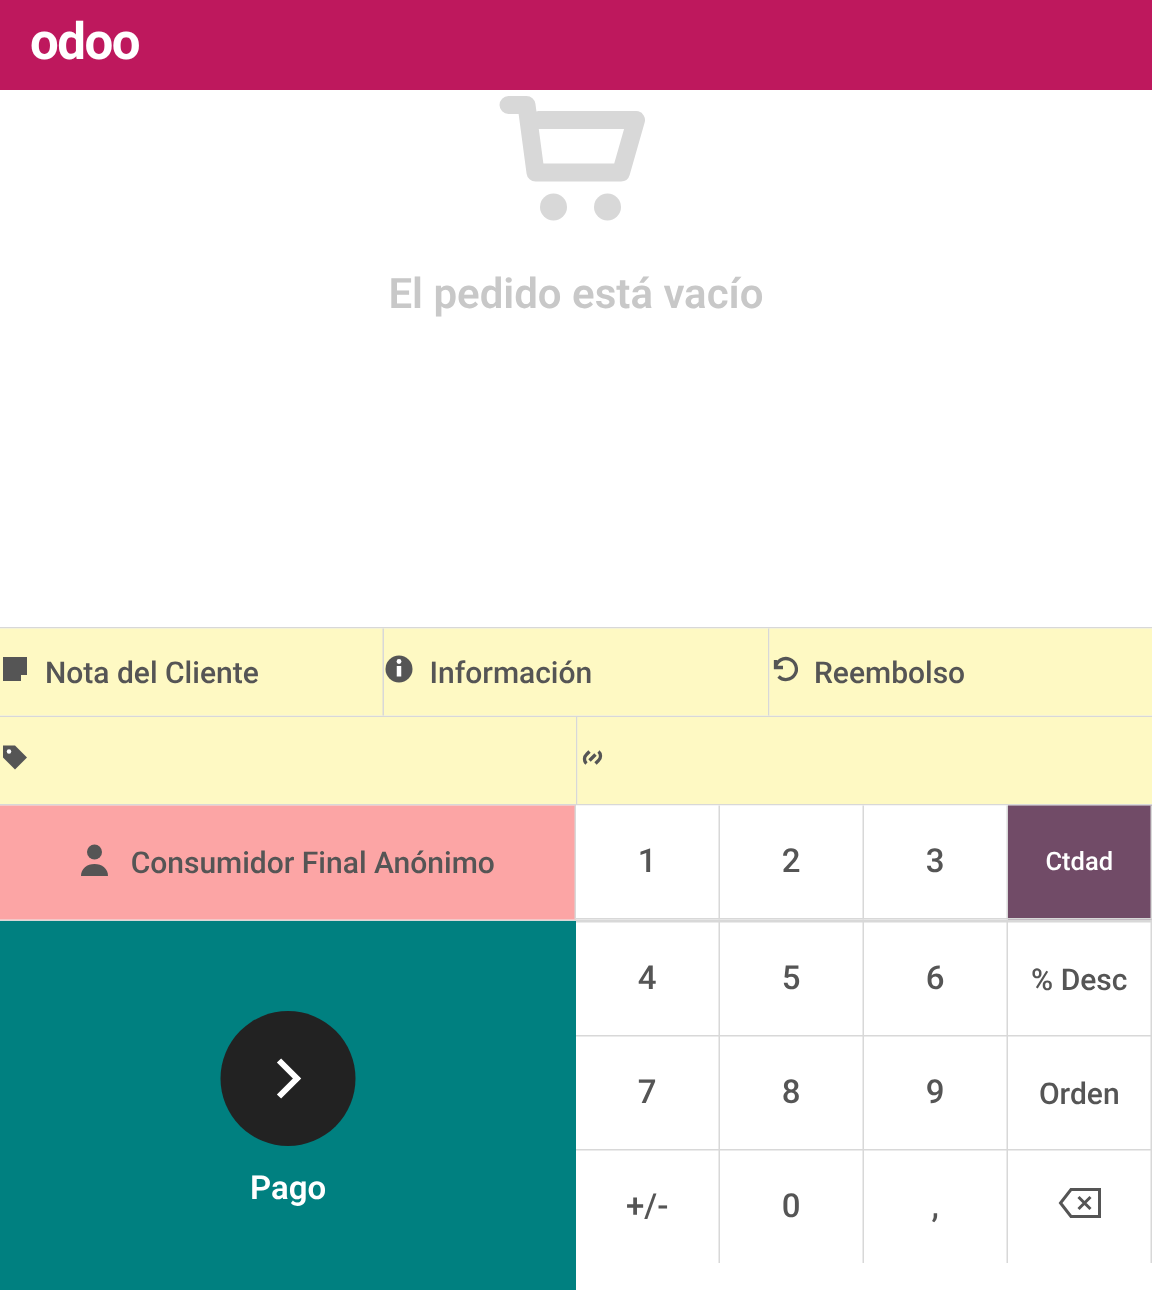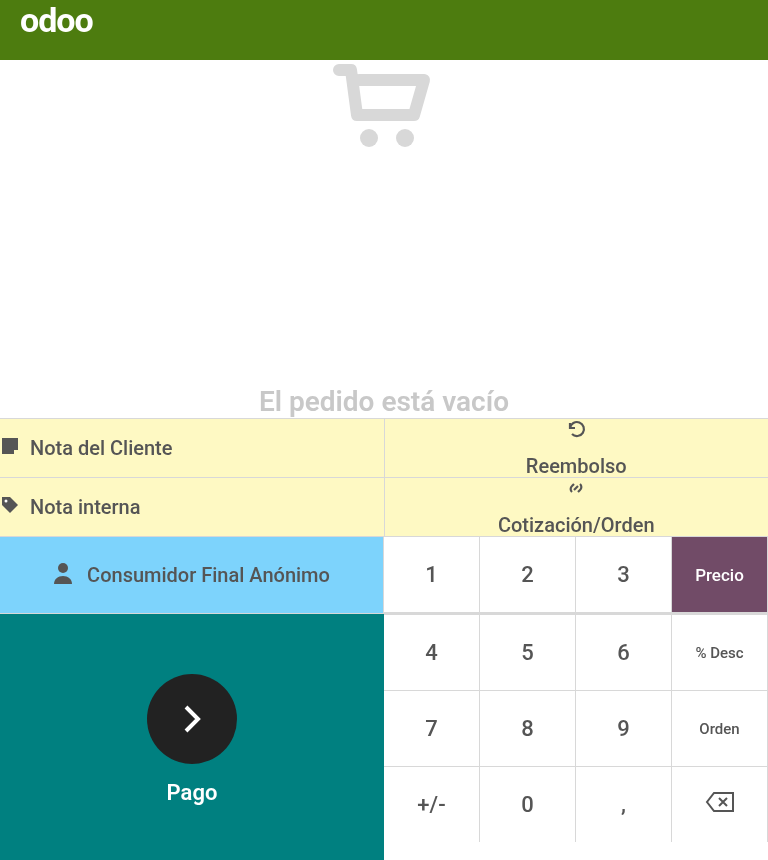--- a/index.html
+++ b/index.html
@@ -1,39 +1,39 @@
 <!DOCTYPE html>
 <html><head>
 <meta charset="utf-8">
 <style>
   * { box-sizing: border-box; margin: 0; padding: 0; }
   html, body { width: 768px; height: 860px; font-family: -apple-system, BlinkMacSystemFont, "Segoe UI", Roboto, sans-serif; background: #fff; overflow: hidden; }
-  .header { background: #4d7c0f; height: 60px; display: flex; align-items: flex-start; padding: 0 20px; }
+  .header { background: #be185d; height: 60px; display: flex; align-items: flex-end; padding: 12px 20px; }
   .logo { color: #fff; font-size: 34px; font-weight: 700; letter-spacing: -1px; }
-  .cart-empty { height: 358px; display: flex; flex-direction: column; align-items: center; justify-content: space-between; color: #d8d8d8; }
+  .cart-empty { height: 358px; display: flex; flex-direction: column; align-items: center; justify-content: flex-start; color: #d8d8d8; }
   .cart-icon { margin-bottom: 20px; }
   .empty-text { font-size: 28px; font-weight: 600; color: #c8c8c8; }
   .row { display: flex; border-top: 1px solid #d8d8d8; }
   .row .btn { flex: 1; height: 58px; display: flex; align-items: center; justify-content: flex-start; gap: 10px; font-size: 20px; font-weight: 500; color: #555; border-right: 1px solid #d8d8d8; cursor: pointer; background: #fef9c3; }
-  .row .btn:last-child { border-right: none; flex-direction: column; }
+  .row .btn:last-child { border-right: none; }
   .row .btn .icon { color: #555; }
   .row.r2 .btn { height: 58px; }
   .customer-row { display: flex; border-top: 1px solid #d8d8d8; }
-  .customer-btn { width: 384px; height: 76px; display: flex; align-items: center; justify-content: center; gap: 14px; font-size: 20px; font-weight: 500; color: #555; border-right: 1px solid #d8d8d8; cursor: pointer; background: #7dd3fc; }
+  .customer-btn { width: 384px; height: 76px; display: flex; align-items: center; justify-content: center; gap: 14px; font-size: 20px; font-weight: 500; color: #555; border-right: 1px solid #d8d8d8; cursor: pointer; background: #fca5a5; }
   .numpad { display: grid; grid-template-columns: repeat(4, 96px); grid-template-rows: repeat(4, 76px); }
   .numpad .key { display: flex; align-items: center; justify-content: center; font-size: 22px; font-weight: 500; color: #555; border-right: 1px solid #d8d8d8; border-bottom: 1px solid #d8d8d8; cursor: pointer; background: #fff; }
   .numpad .key.mode { font-size: 17px; }
   .numpad .key.active { background: #714B67; color: #fff; }
   .bottom { display: flex; border-top: 1px solid #d8d8d8; }
   .pay-btn { width: 384px; height: 250px; background: #008080; display: flex; flex-direction: column; align-items: center; justify-content: center; gap: 16px; cursor: pointer; }
   .pay-circle { width: 90px; height: 90px; border-radius: 50%; background: #222; display: flex; align-items: center; justify-content: center; }
   .pay-label { color: #fff; font-size: 22px; font-weight: 600; text-align: right; }
   .numpad-bottom { display: grid; grid-template-columns: repeat(4, 96px); grid-template-rows: 76px 76px 76px; border-left: none; }
   .numpad-bottom .key { display: flex; align-items: center; justify-content: center; font-size: 22px; font-weight: 500; color: #555; border-right: 1px solid #d8d8d8; border-top: 1px solid #d8d8d8; cursor: pointer; background: #fff; }
-  .numpad-bottom .key.mode { font-size: 15px; }
+  .numpad-bottom .key.mode { font-size: 20px; }
 </style>
 </head>
 <body>
 
 <div class="header">
   <span class="logo">odoo</span>
 </div>
 
 <div class="cart-empty">
   <div class="cart-icon">
@@ -50,67 +50,75 @@
   <div class="btn">
     <span class="icon">
       <svg width="20" height="20" viewBox="0 0 20 20" fill="#555">
           <path d="M2 2h16v12l-4 4H2z M14 14v4l4-4z"></path>
         </svg>
     </span>
     <span>Nota del Cliente</span>
   </div>
   <div class="btn">
     <span class="icon">
+      <svg width="20" height="20" viewBox="0 0 20 20" fill="#555">
+          <circle cx="10" cy="10" r="9"></circle>
+          <rect x="8.5" y="8" width="3" height="7" fill="#fff"></rect>
+          <circle cx="10" cy="5" r="1.6" fill="#fff"></circle>
+        </svg>
+    </span>
+    <span>Información</span>
+  </div>
+  <div class="btn">
+    <span class="icon">
       <svg width="20" height="20" viewBox="0 0 20 20" fill="none" stroke="#555" stroke-width="2.2">
           <path d="M4 4 L4 9 L9 9"></path>
           <path d="M4 9 A7 7 0 1 1 6 15"></path>
         </svg>
     </span>
     <span>Reembolso</span>
   </div>
 </div>
 
 <div class="row r2">
   <div class="btn">
     <span class="icon">
       <svg width="20" height="20" viewBox="0 0 20 20" fill="#555">
           <path d="M2 2h8l8 8-8 8-8-8z"></path>
           <circle cx="6" cy="6" r="1.5" fill="#fff"></circle>
         </svg>
     </span>
-    <span>Nota interna</span>
   </div>
   <div class="btn">
     <span class="icon">
       <svg width="20" height="20" viewBox="0 0 20 20" fill="none" stroke="#555" stroke-width="2.2">
           <path d="M8 12 L12 8"></path>
           <path d="M6 14a4 4 0 0 1 0-6l2-2"></path>
           <path d="M14 6a4 4 0 0 1 0 6l-2 2"></path>
         </svg>
     </span>
-    <span>Cotización/Orden</span>
   </div>
 </div>
 
 <div class="customer-row">
   <div class="customer-btn">
     <span class="icon">
       <svg width="20" height="22" viewBox="0 0 20 22" fill="#555">
           <circle cx="10" cy="6" r="5"></circle>
           <path d="M1 22c0-5 4-8 9-8s9 3 9 8z"></path>
         </svg>
     </span>
     <span>Consumidor Final Anónimo</span>
   </div>
   <div style="display:flex;">
     <div class="numpad" style="grid-template-rows:76px;grid-template-columns:repeat(4,96px);">
       <div class="key">1</div>
       <div class="key">2</div>
       <div class="key">3</div>
-      <div class="key mode active">Precio</div>
+      <div class="key mode active">Ctdad</div>
     </div>
   </div>
 </div>
 
 <div class="bottom">
   <div class="pay-btn">
     <div class="pay-circle">
       <svg width="40" height="40" viewBox="0 0 40 40" fill="none" stroke="#fff" stroke-width="4">
           <path d="M14 8 L26 20 L14 32"></path>
         </svg>

